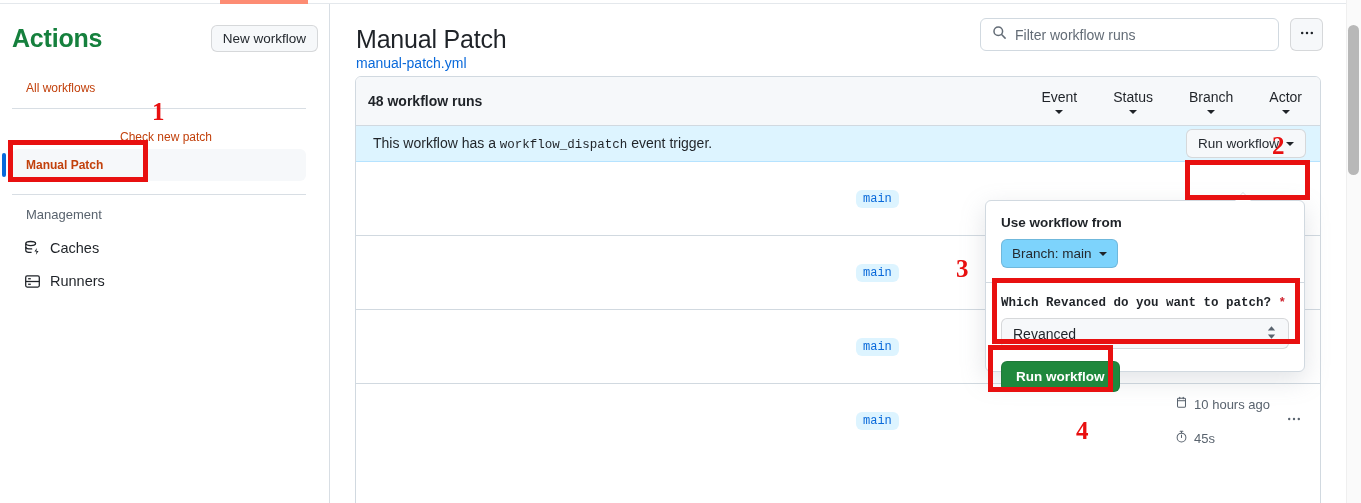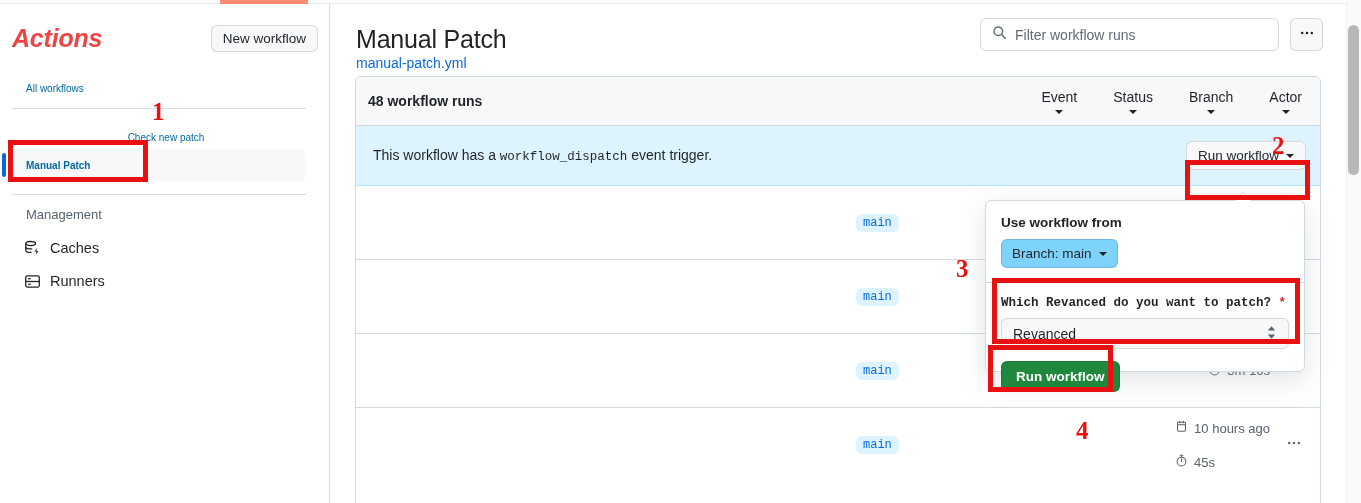--- a/index.html
+++ b/index.html
@@ -39,41 +39,40 @@
     border-right: 1px solid #d8dee4;
   }
   .sidebar-head {
     position: absolute; left: 12px; top: 18px;
     width: 306px; height: 34px;
   }
   .actions-title {
     position: absolute; left: 0; top: 0;
     font-size: 25px; font-weight: 700; line-height: 32px;
     letter-spacing: -0.2px;
-    color: #ef4444;
-    font-style: italic;
+    color: #15803d;
   }
   .new-workflow-btn {
     position: absolute; right: 0; top: 3px;
     height: 27px; padding: 0 11px;
     display: flex; align-items: center;
     font-size: 13.5px; color: #24292f;
     background: #f6f8fa;
     border: 1px solid rgba(31,35,40,0.15);
     border-radius: 6px;
     cursor: pointer;
     white-space: nowrap;
   }
   .nav-item {
     position: absolute; left: 12px;
     width: 294px; height: 32px;
     display: flex; align-items: center;
     padding-left: 14px;
-    font-size: 10px;
-    color: #0369a1;
+    font-size: 12px;
+    color: #c2410c;
     border-radius: 6px;
     cursor: pointer;
     white-space: nowrap;
   }
   .nav-item.active {
     background: #f6f8fa;
     font-weight: 600;
   }
   .nav-item.active::before {
     content: "";
@@ -183,21 +182,21 @@
   .caret-down {
     width: 0; height: 0;
     border-left: 4px solid transparent;
     border-right: 4px solid transparent;
     border-top: 4px solid #1F2328;
     display: inline-block;
   }
 
   .dispatch-banner {
     position: relative;
-    height: 60px;
+    height: 36px;
     background: #ddf4ff;
     border-bottom: 1px solid #b6e3ff;
     display: flex; align-items: center;
   }
   .dispatch-text {
     position: absolute; left: 17px;
     font-size: 14px; color: #1F2328;
   }
   .dispatch-text code {
     font-family: "Liberation Mono", monospace;

